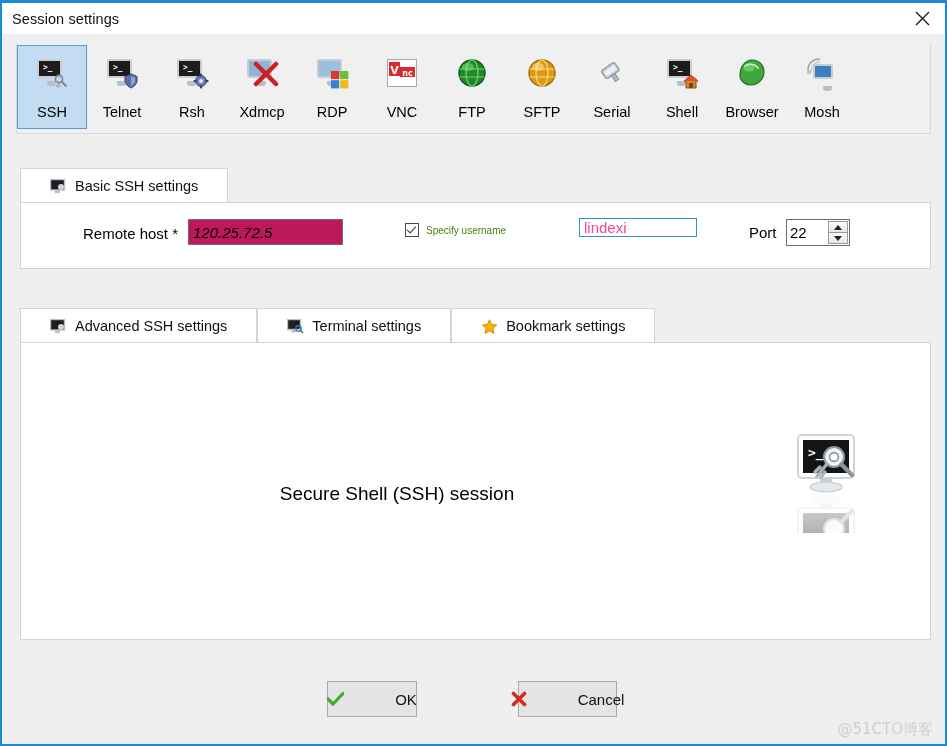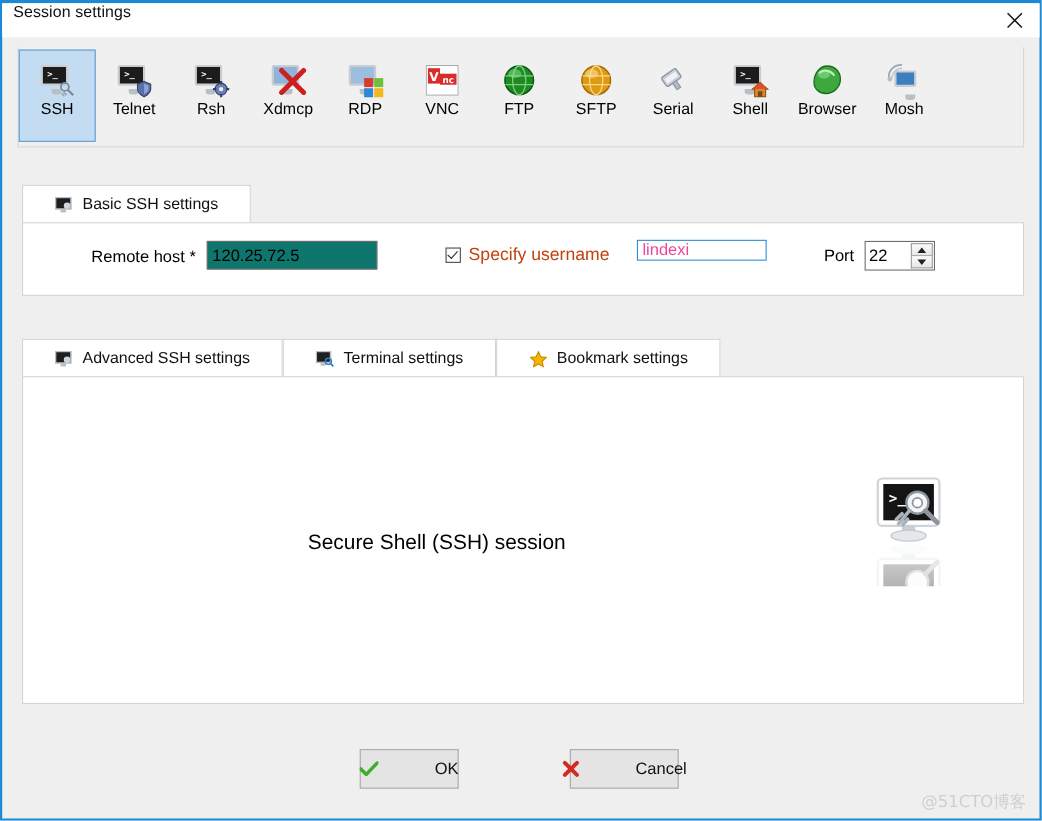--- a/index.html
+++ b/index.html
@@ -24,21 +24,21 @@
     background: #efefef;
   }
   
   #titlebar {
     position: absolute;
     left: 0; top: 0;
     right: 0;
     height: 31px;
     background: #ffffff;
     display: flex;
-    align-items: flex-start;
+    align-items: center;
   }
   #title-text {
     margin-left: 10px;
     font-size: 14.5px;
     color: #111111;
     letter-spacing: .1px;
   }
   #close-btn {
     position: absolute;
     right: 0; top: 0;
@@ -80,21 +80,21 @@
   .proto.sel {
     background: #c3dcf2;
     border: 1px solid #5b9bd5;
   }
   .proto .ic {
     width: 34px;
     height: 34px;
     position: relative;
   }
   .proto .lbl {
-    margin-top: 2px;
+    margin-top: 14px;
     font-size: 14.5px;
     color: #000;
     white-space: nowrap;
   }
 
   
   .mon {
     position:absolute; left:2px; top:3px;
     width:25px; height:19px;
     background:#1c1c1c;
@@ -147,26 +147,27 @@
   }
   #remote-host-label{
     position:absolute; left:62px; top:22px;
     font-size:15px; color:#000;
   }
   #remote-host-input{
     position:absolute; left:167px; top:16px;
     width:155px; height:26px;
     box-sizing:border-box;
     border:1px solid #6e6e6e;
-    background:#0f766e;
+    background:#be185d;
     font-family:"Liberation Sans", sans-serif;
     font-size:15px;
     color:#000;
     padding:0 4px;
     outline:none;
+    font-style:italic;
   }
   #specify-username-row{
     position:absolute; left:384px; top:20px;
     display:flex; align-items:center;
     cursor:pointer;
   }
   .cbx{
     width:14px;height:14px;
     border:1px solid #4a4a4a;
     background:#fff;
@@ -176,21 +177,21 @@
   }
   .cbx.on:after{
     content:"";
     position:absolute; left:3px; top:0px;
     width:4px;height:8px;
     border:solid #2b2b2b;
     border-width:0 1.6px 1.6px 0;
     transform:rotate(42deg);
   }
   #specify-username-label{
-    margin-left:7px; font-size:16px; color:#c2410c;
+    margin-left:7px; font-size:10px; color:#4d7c0f;
   }
   #username-input{
     position:absolute; left:558px; top:15px;
     width:118px; height:19px;
     box-sizing:border-box;
     border:1px solid #2a8fd8;
     background:#fff;
     font-family:"Liberation Sans", sans-serif;
     font-size:15px; color:#ec4899;
     padding:0 4px;

